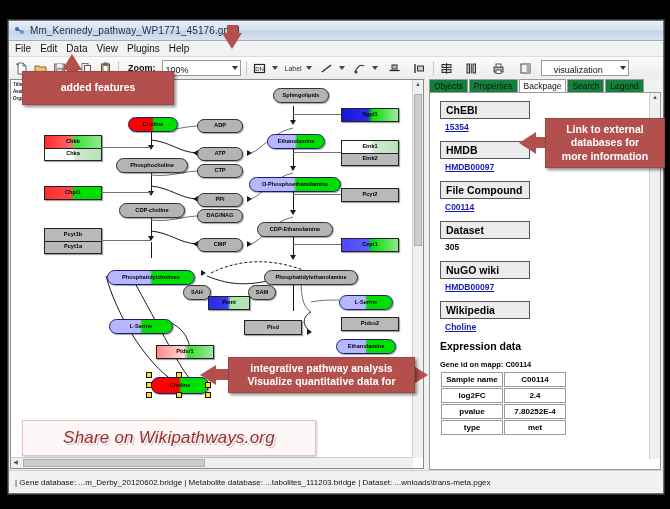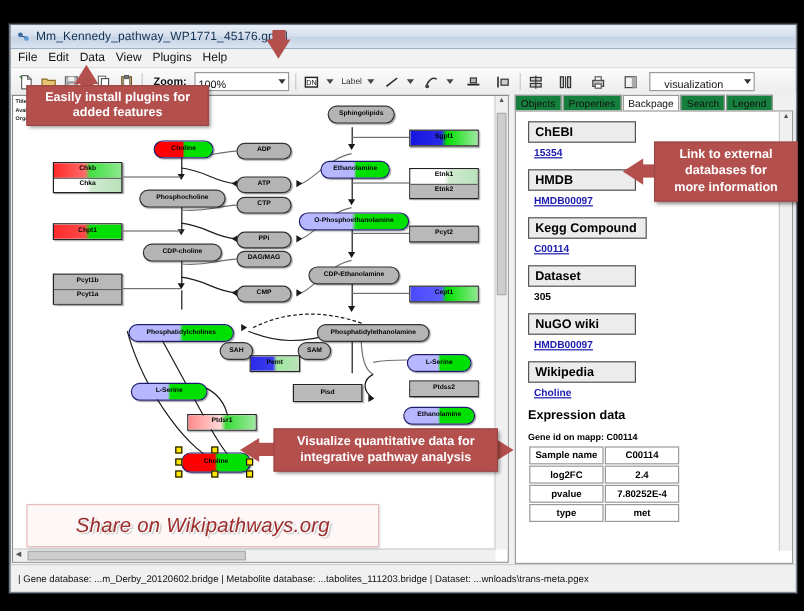--- a/index.html
+++ b/index.html
@@ -523,21 +523,21 @@
               <div class="dbhead">ChEBI</div>
               <a class="dblink">15354</a>
             </div>
 
             <div class="dbblock">
               <div class="dbhead">HMDB</div>
               <a class="dblink">HMDB00097</a>
             </div>
 
             <div class="dbblock">
-              <div class="dbhead">Kegg Compound</div>
+              <div class="dbhead">File Compound</div>
               <a class="dblink">C00114</a>
             </div>
 
             <div class="dbblock">
               <div class="dbhead">Dataset</div>
               <span class="dbplain">305</span>
             </div>
 
             <div class="dbblock">
               <div class="dbhead">NuGO wiki</div>
@@ -583,37 +583,36 @@
 
     <div class="statusbar">
       <span class="status-text">| Gene database: ...m_Derby_20120602.bridge | Metabolite database: ...tabolites_111203.bridge | Dataset: ...wnloads\trans-meta.pgex</span>
     </div>
   </div>
 
   <div class="ptr" style="left:222px;top:33px;border-left:10px solid transparent;border-right:10px solid transparent;border-top:16px solid #b3504e;"></div>
   <div class="ptr" style="left:227px;top:25px;width:11px;height:12px;background:#b3504e;border:none;"></div>
 
   <div class="callout" style="left:22px;top:71px;width:150px;height:32px;font-size:10.5px;flex-direction:column;">
-    <div>Easily install plugins for</div>
     <div>added features</div>
   </div>
   <div class="ptr" style="left:62px;top:54px;border-left:10px solid transparent;border-right:10px solid transparent;border-bottom:16px solid #b3504e;"></div>
   <div class="ptr" style="left:67px;top:68px;width:11px;height:8px;background:#b3504e;"></div>
 
   <div class="callout" style="left:545px;top:118px;width:118px;height:48px;font-size:10.5px;flex-direction:column;">
     <div>Link  to external</div>
     <div>databases  for</div>
     <div>more information</div>
   </div>
   <div class="ptr" style="left:519px;top:132px;border-top:11px solid transparent;border-bottom:11px solid transparent;border-right:17px solid #b3504e;"></div>
   <div class="ptr" style="left:535px;top:137px;width:12px;height:11px;background:#b3504e;"></div>
 
   <div class="callout" style="left:228px;top:357px;width:185px;height:34px;font-size:10.5px;flex-direction:column;">
+    <div>integrative pathway analysis</div>
     <div>Visualize quantitative data  for</div>
-    <div>integrative pathway analysis</div>
   </div>
   <div class="ptr" style="left:200px;top:365px;border-top:10px solid transparent;border-bottom:10px solid transparent;border-right:16px solid #b3504e;"></div>
   <div class="ptr" style="left:215px;top:369px;width:14px;height:11px;background:#b3504e;"></div>
   <div class="ptr" style="left:412px;top:365px;border-top:10px solid transparent;border-bottom:10px solid transparent;border-left:16px solid #b3504e;"></div>
   <div class="ptr" style="left:404px;top:369px;width:12px;height:11px;background:#b3504e;"></div>
 
   <div class="share-box" style="left:22px;top:420px;width:292px;height:34px;">
     <span>Share on Wikipathways.org</span>
   </div>
 

